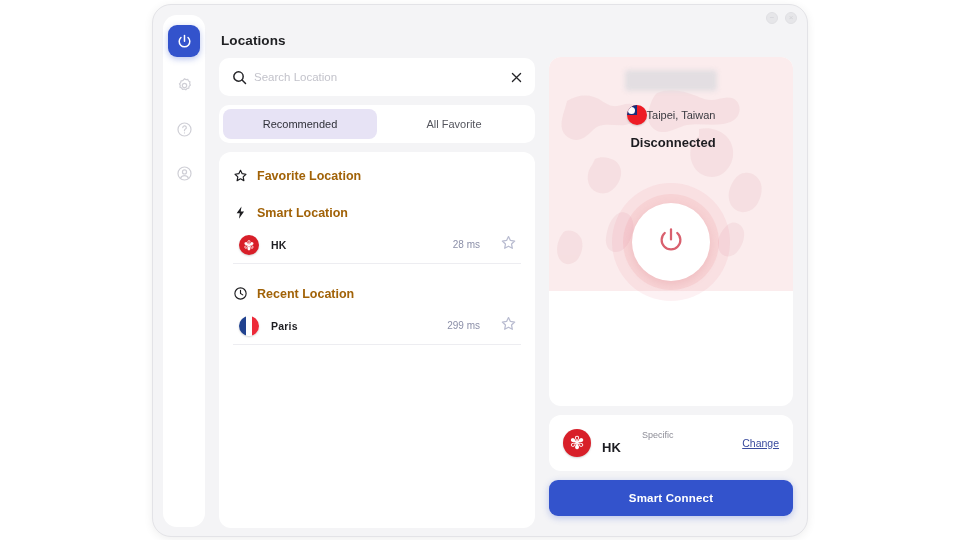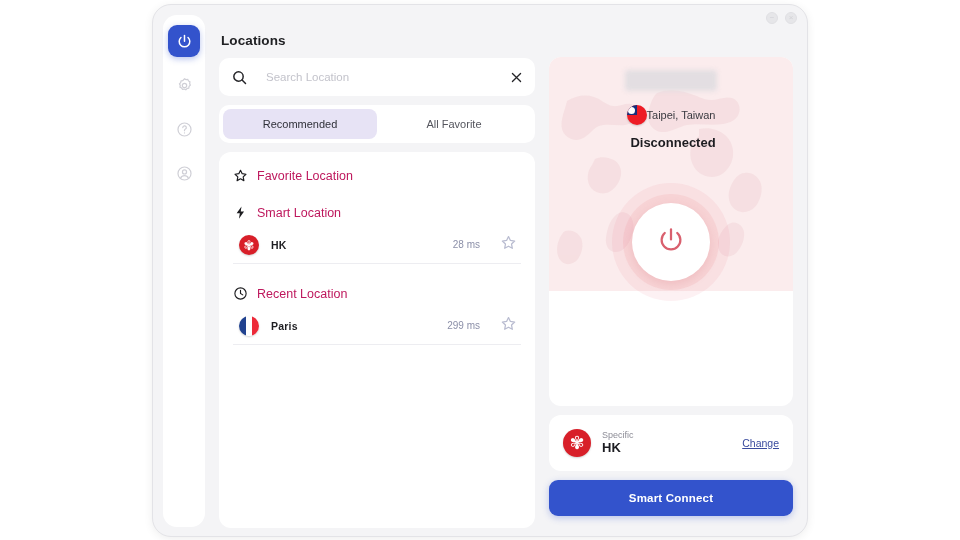--- a/index.html
+++ b/index.html
@@ -88,21 +88,21 @@
     margin: 18px 0 10px 2px;
   }
 
   #search-bar {
     height: 38px;
     background: #ffffff;
     border-radius: 10px;
     display: flex;
     align-items: center;
     padding: 0 12px;
-    gap: 18px;
+    gap: 6px;
   }
   #search-input {
     flex: 1;
     border: none;
     outline: none;
     font-family: "Liberation Sans", sans-serif;
     font-size: 11.5px;
     color: #2a2a2e;
     background: transparent;
   }
@@ -137,22 +137,22 @@
     background: #ffffff;
     border-radius: 12px;
     padding: 16px 14px 0 14px;
   }
 
   .section-head {
     display: flex;
     align-items: center;
     gap: 9px;
     font-size: 12.5px;
-    font-weight: normal;
-    color: #be185d;
+    font-weight: bold;
+    color: #a16207;
     margin-bottom: 6px;
   }
   .section-head.spaced { margin-top: 22px; }
   .section-head svg { display: block; flex: none; }
 
   .loc-row {
     display: flex;
     align-items: center;
     height: 38px;
     border-bottom: 1px solid #ededf1;
@@ -305,21 +305,21 @@
     background: #ffffff;
     border-radius: 12px;
     display: flex;
     align-items: center;
     padding: 0 14px;
     gap: 11px;
   }
   .flag-lg { width: 28px; height: 28px; }
   .flag-lg.flag-hk::after { font-size: 18px; }
   #specific-texts { flex: 1; line-height: 1.15; }
-  #specific-kicker { font-size: 9px; color: #8d8d97; }
+  #specific-kicker { font-size: 9px; color: #8d8d97; margin-left: 40px; }
   #specific-value { font-size: 13px; font-weight: bold; color: #1d1d22; }
   #change-link {
     font-size: 10.5px;
     color: #3a4b9e;
     cursor: pointer;
     text-decoration: underline;
   }
 
   #connect-button {
     margin-top: 9px;

